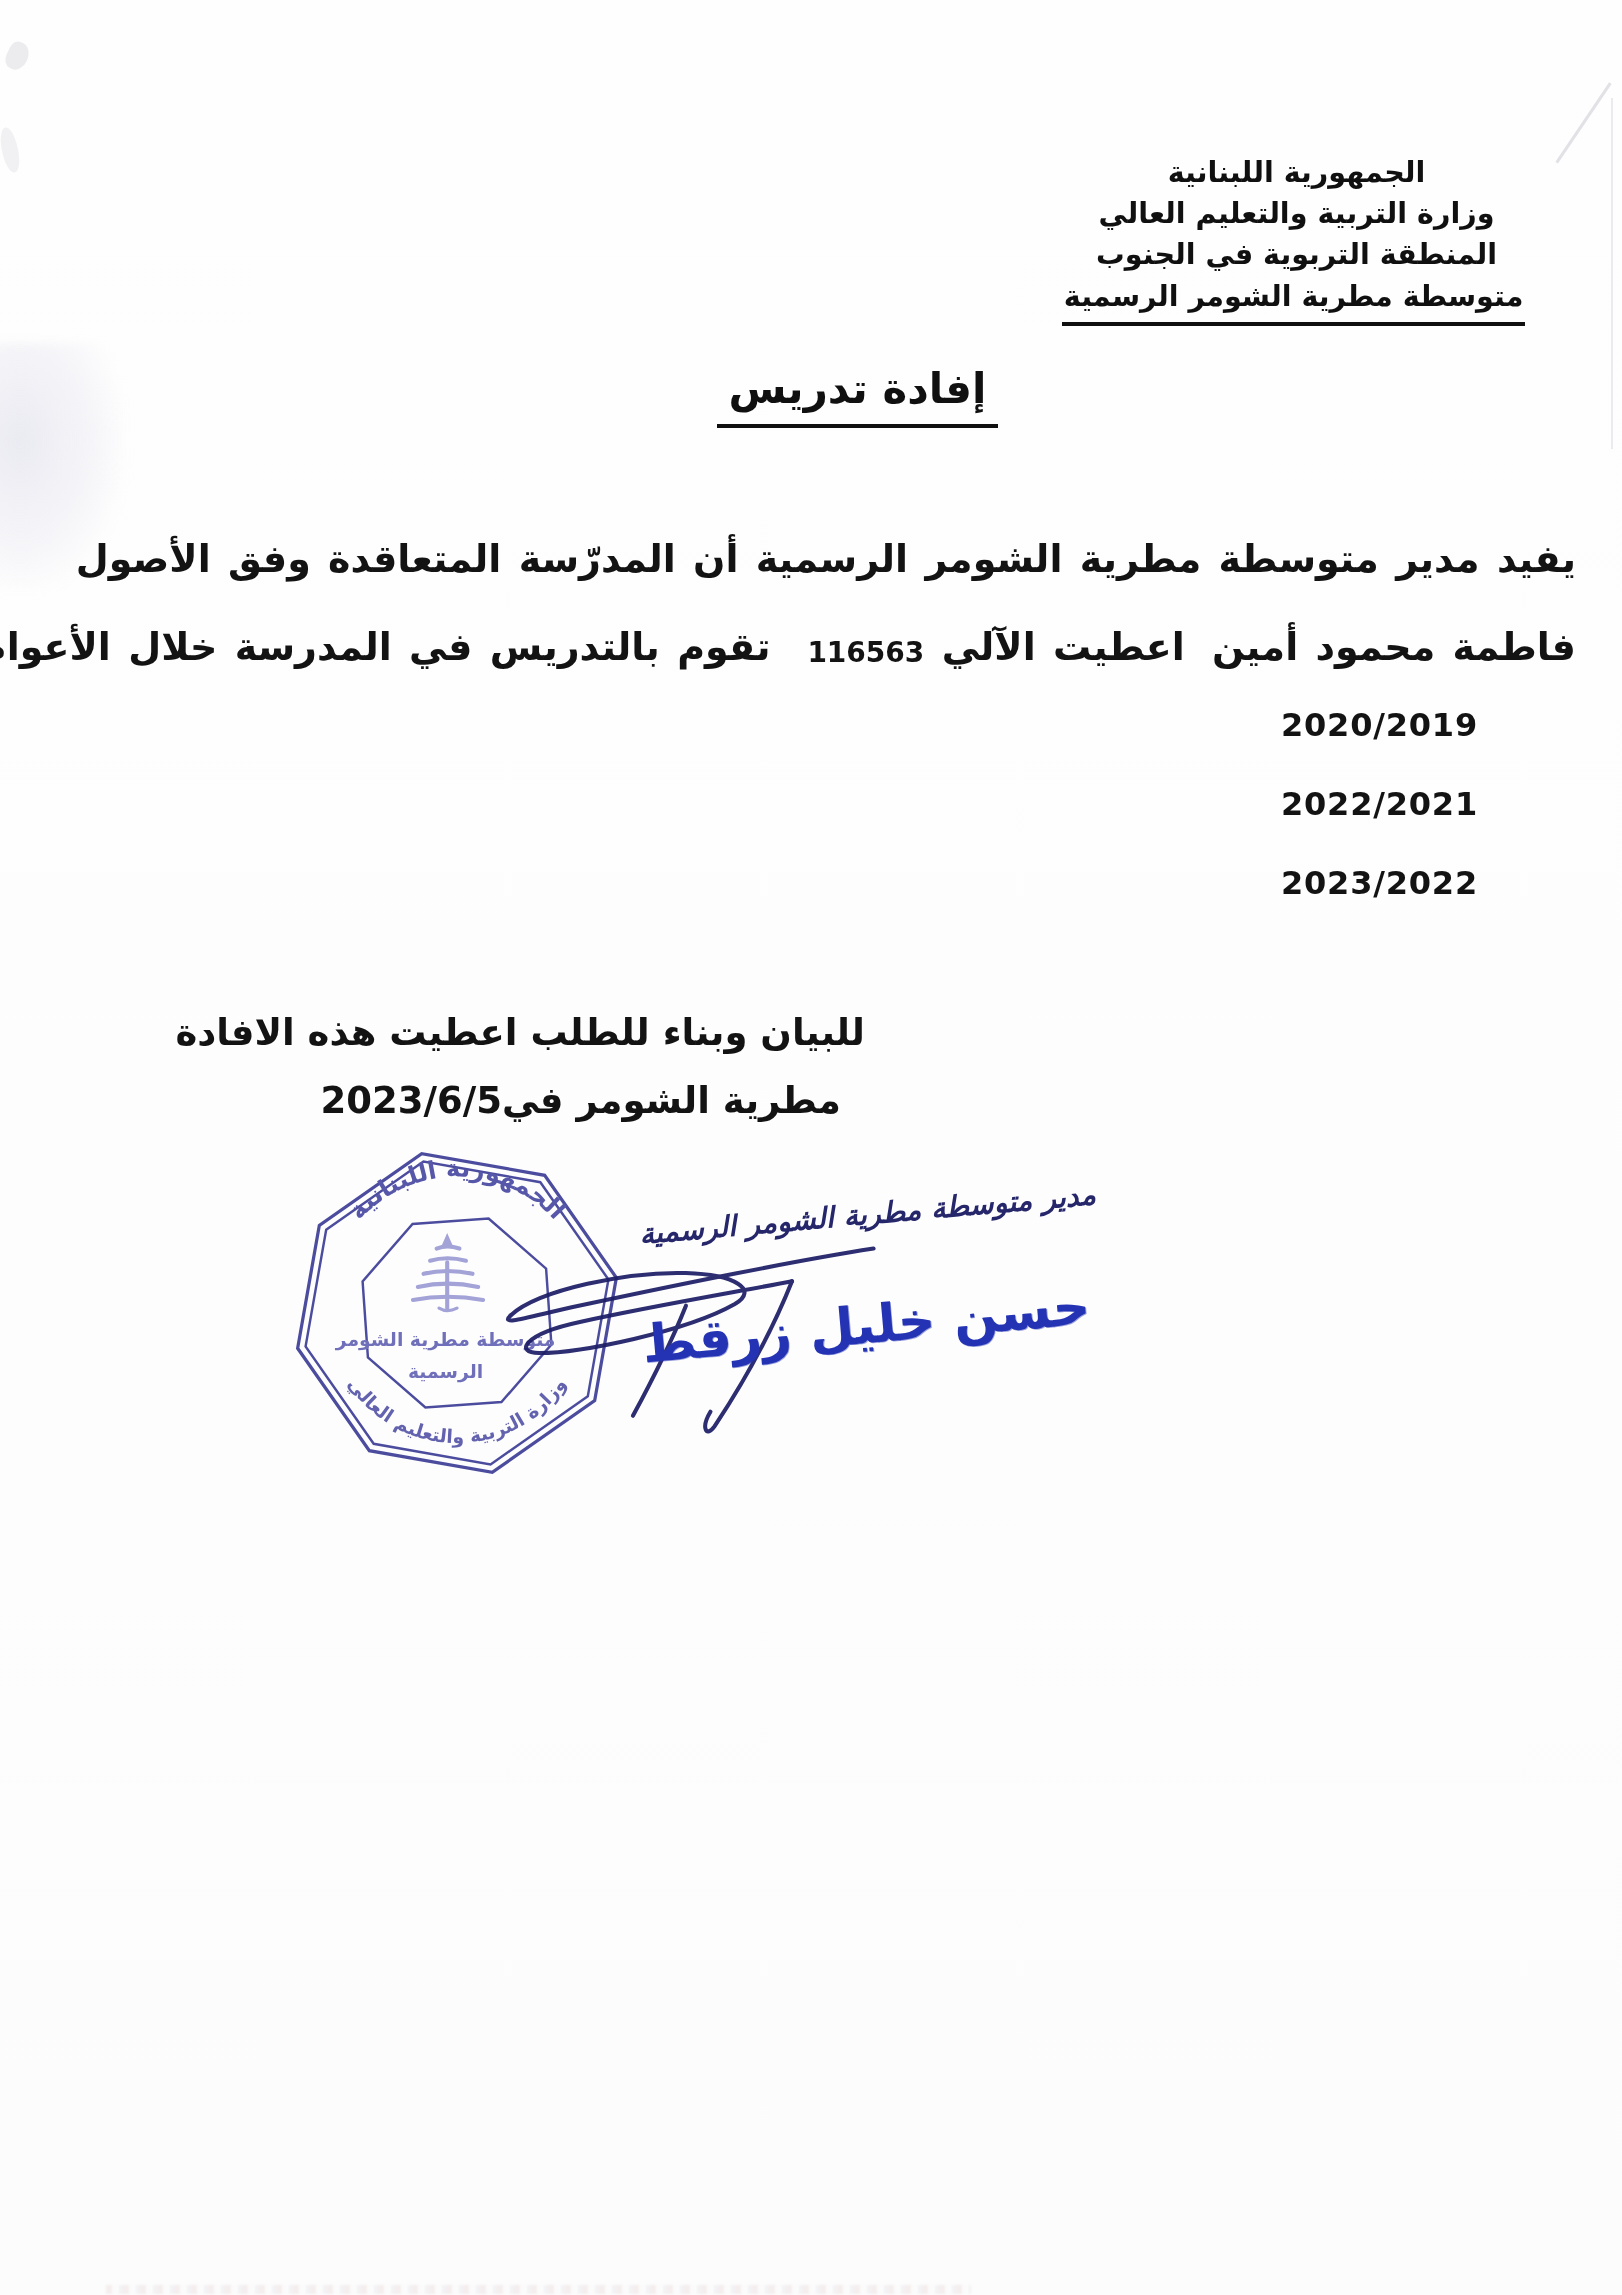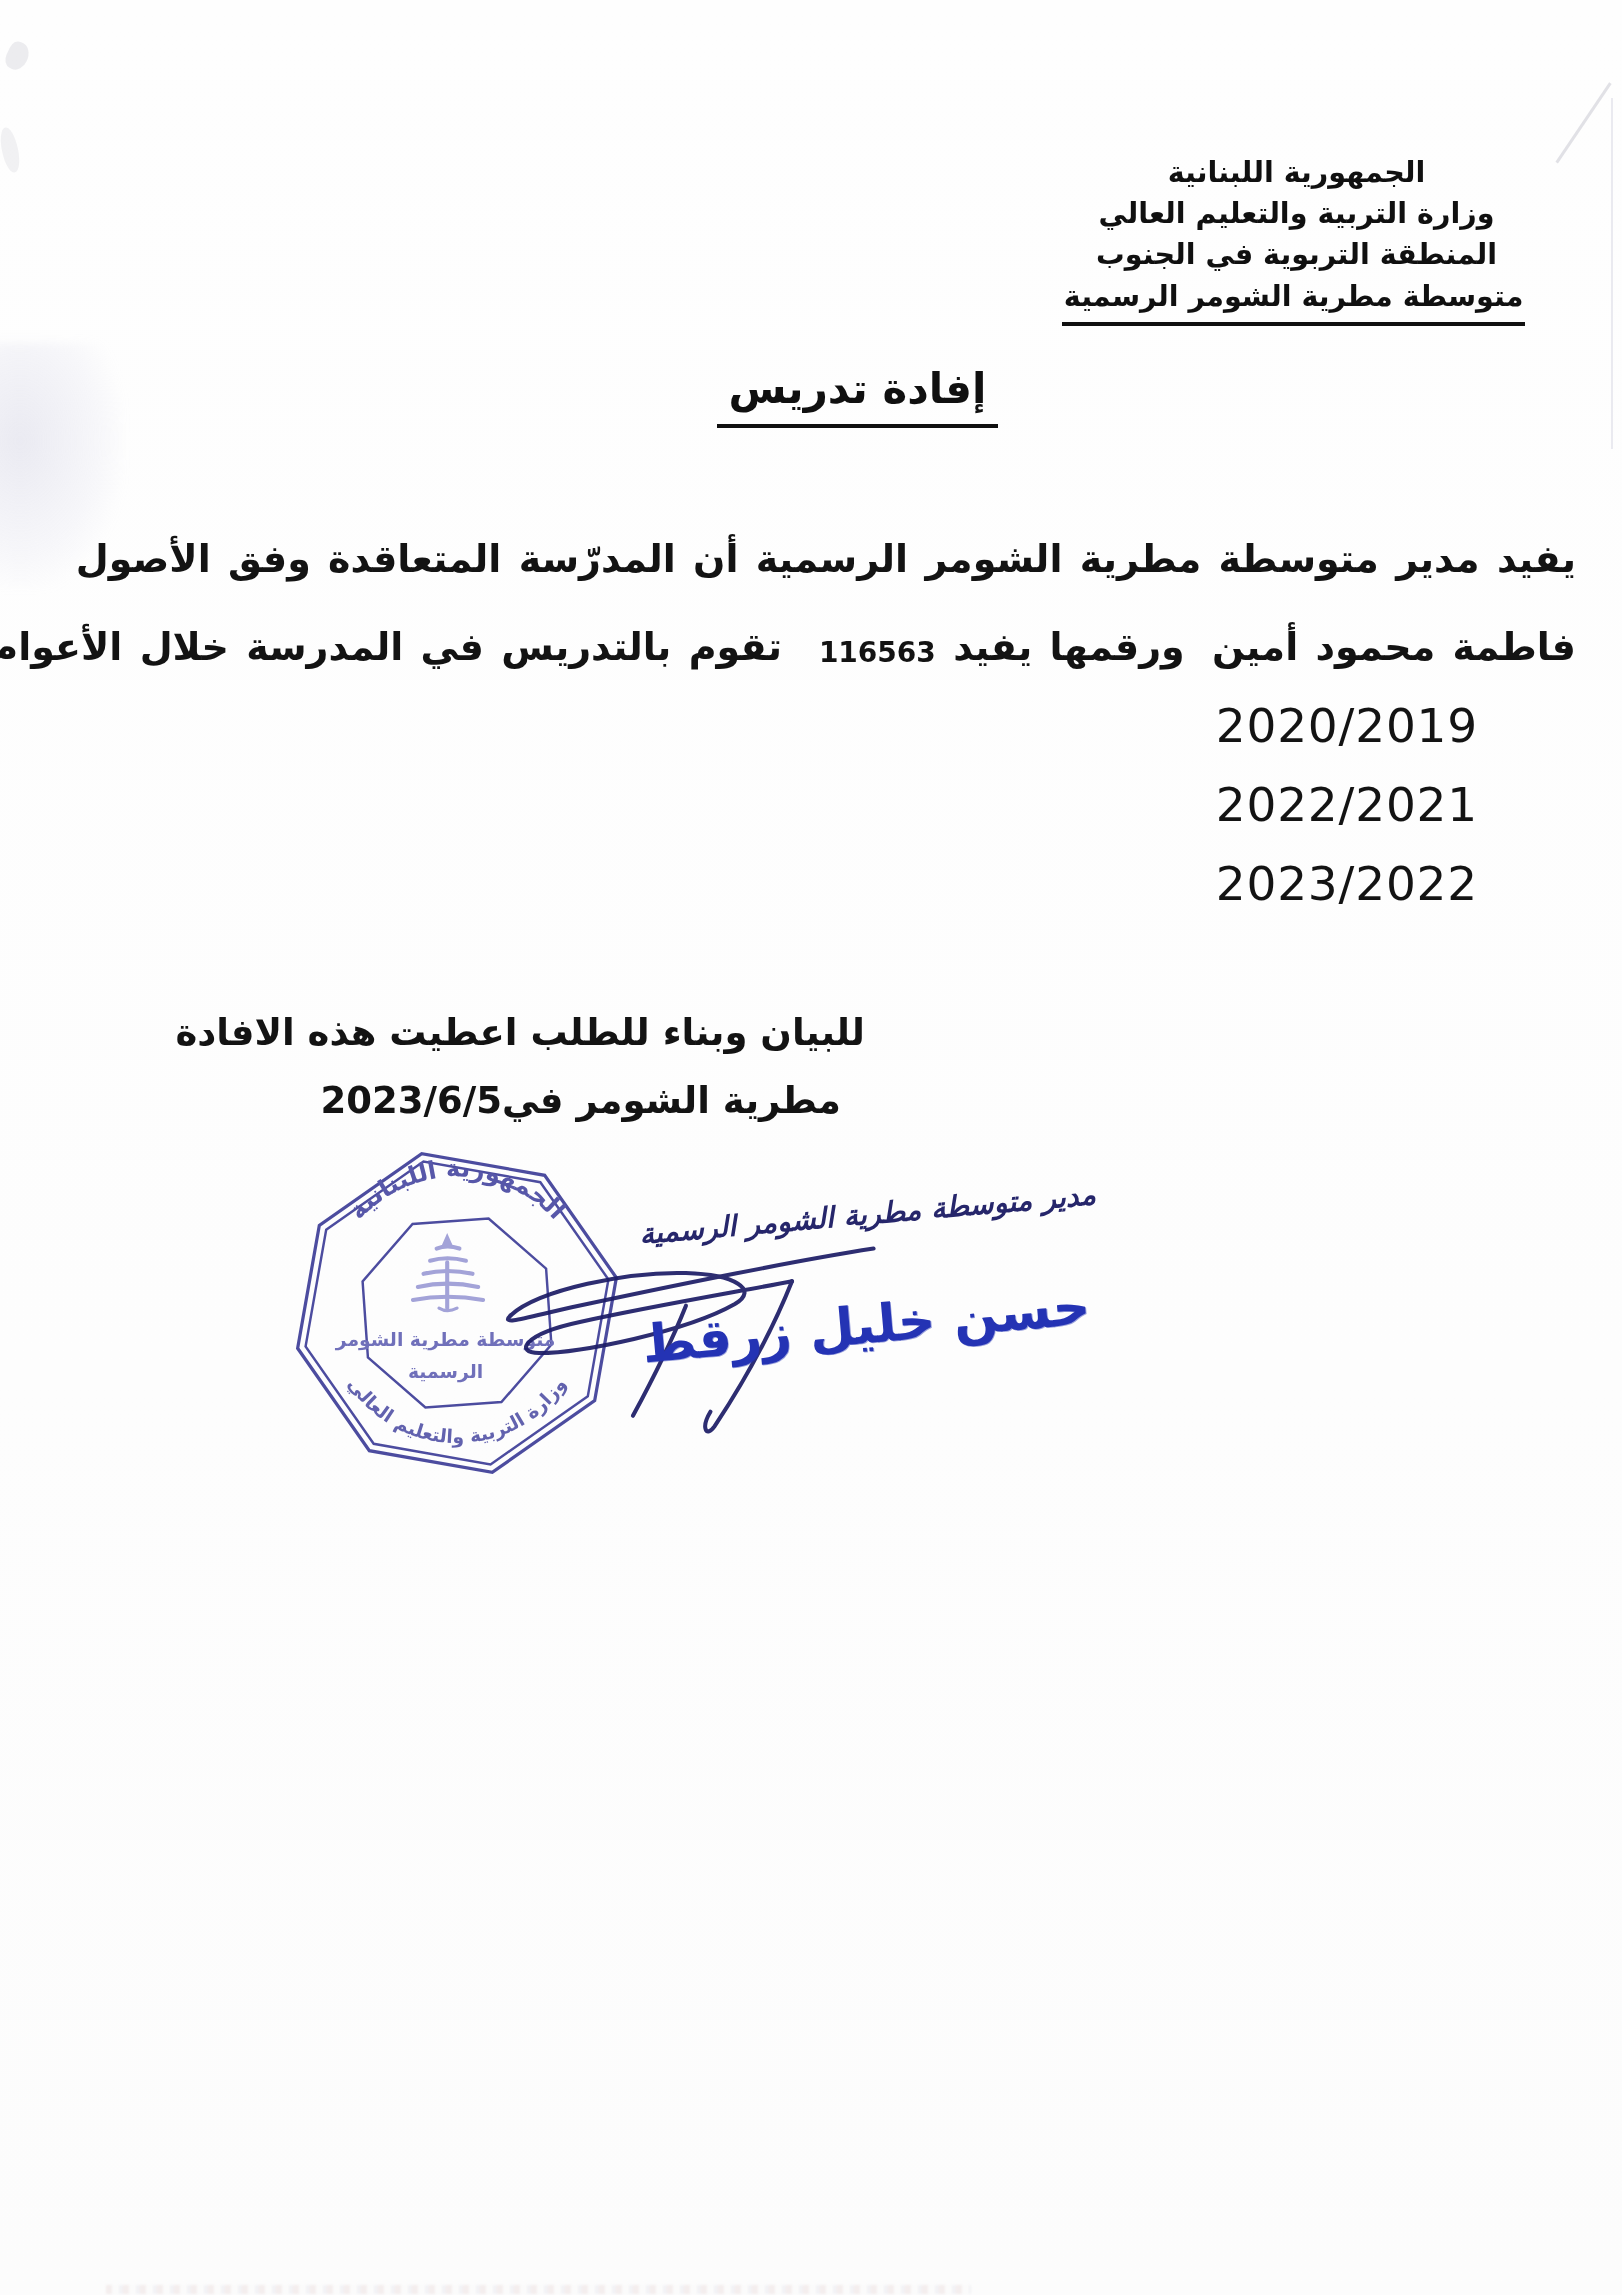--- a/index.html
+++ b/index.html
@@ -64,21 +64,21 @@
     vertical-align:-1.6px;
   }
   
   .years-block{
     position:absolute;top:686px;right:145px;
     text-align:right;
   }
   .year-line{
     direction:ltr;
     font-family:"DejaVu Sans", sans-serif;
-    font-weight:normal;font-size:47px;color:#131313;
+    font-weight:bold;font-size:32px;color:#131313;
     line-height:79px;
     letter-spacing:0.8px;
     white-space:nowrap;
   }
   
   .closing-1{
     position:absolute;top:1011px;left:294px;width:571px;
     text-align:right;direction:rtl;
     font-weight:bold;font-size:37px;color:#131313;
     white-space:nowrap;
@@ -152,21 +152,21 @@
   </div>
 
   <div class="doc-title-wrap">
     <span class="doc-title">إفادة تدريس</span>
   </div>
 
   <div class="body-line l1">يفيد مدير متوسطة مطرية الشومر الرسمية أن المدرّسة المتعاقدة وفق الأصول</div>
 
   <div class="body-line l2">
     <span class="seg">فاطمة محمود أمين</span>
-    <span class="seg">ورقمها يفيد</span>
+    <span class="seg">اعطيت الآلي</span>
     <span class="seg computer-number">116563</span>
     <span class="seg">تقوم بالتدريس في المدرسة خلال الأعوام :</span>
   </div>
 
   <div class="years-block">
     <div class="year-line">2020/2019</div>
     <div class="year-line">2022/2021</div>
     <div class="year-line">2023/2022</div>
   </div>
 

